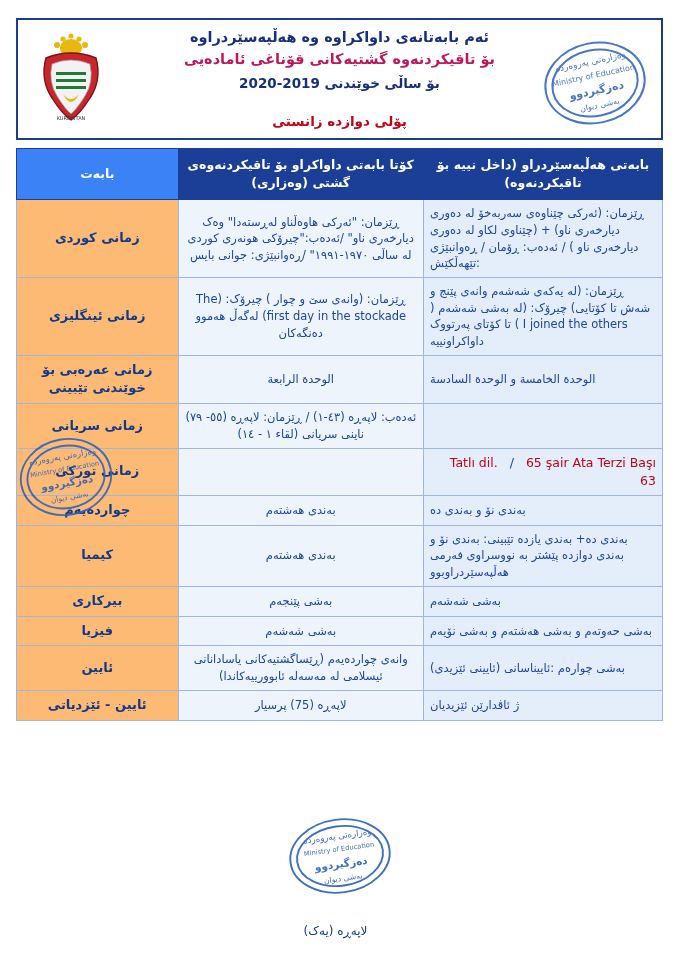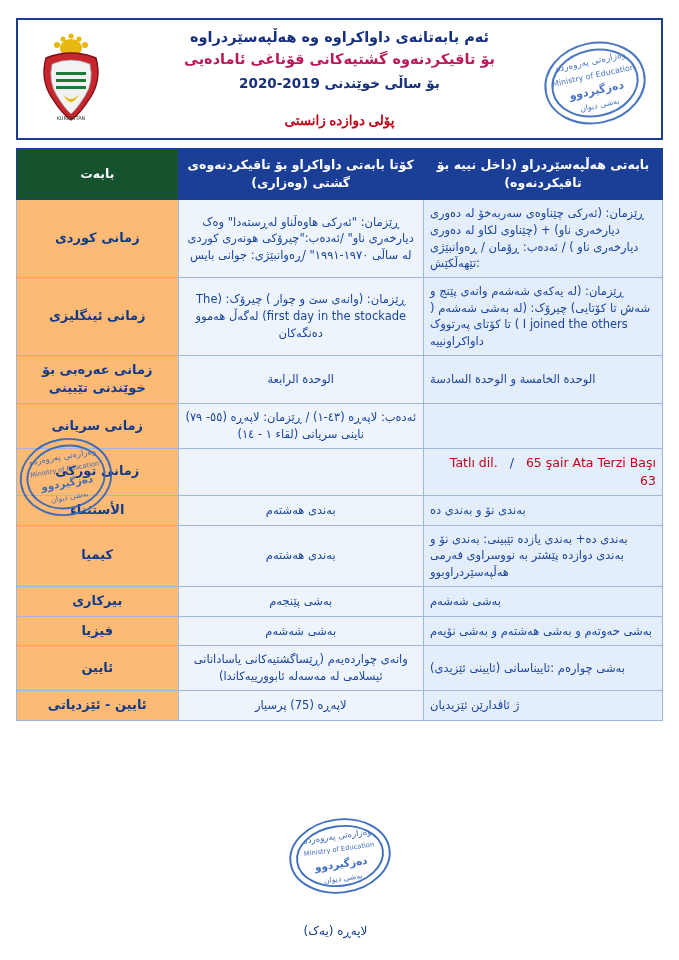--- a/index.html
+++ b/index.html
@@ -30,21 +30,21 @@
     overflow:hidden;
   }
   .header-titles{
     text-align:center;
     line-height:1.55;
     z-index:3;
   }
   .header-titles .l1{font-size:14.5px;font-weight:bold;color:#17307d;}
   .header-titles .l2{font-size:14.5px;font-weight:bold;color:#be185d;}
   .header-titles .l3{font-size:13.5px;font-weight:bold;color:#17307d;margin-top:2px;}
-  .header-titles .l4{font-size:13.5px;font-weight:bold;color:#c00418;margin-top:18px;font-family:Liberation Serif, serif;}
+  .header-titles .l4{font-size:13.5px;font-weight:bold;color:#c00418;margin-top:18px;}
 
   
   .emblem{
     position:absolute;
     left:14px;top:12px;
     width:78px;height:92px;
     z-index:4;
   }
 
   
@@ -75,21 +75,21 @@
   thead th{
     background:#1b3f96;
     color:#ffffff;
     font-size:12.5px;
     font-weight:bold;
     text-align:center;
     padding:7px 6px;
     border:1px solid #1b3f96;
   }
   thead th.subject-head{
-    background:#14532d;
+    background:#3b82f6;
   }
   col.c-extra{width:37%;}
   col.c-main{width:38%;}
   col.c-subject{width:25%;}
 
   td.extra{
     text-align:left;
     color:#1b46a0;
     background:#e4edfa;
   }
@@ -257,21 +257,21 @@
           <span class="ltr">Tatlı dil.</span>
           <span>63</span>
         </td>
         <td class="main"></td>
         <td class="subject">زمانی تورکی</td>
       </tr>
 
       <tr>
         <td class="extra">بەندی نۆ و بەندی دە</td>
         <td class="main">بەندی ھەشتەم</td>
-        <td class="subject">الأستثناء</td>
+        <td class="subject">چواردەیەم</td>
       </tr>
 
       <tr>
         <td class="extra">بەندی دە+ بەندی یازدە تێبینی: بەندی نۆ و بەندی دوازدە پێشتر بە نووسراوی فەرمی ھەڵپەسێردراوبوو</td>
         <td class="main">بەندی ھەشتەم</td>
         <td class="subject">کیمیا</td>
       </tr>
 
       <tr>
         <td class="extra">بەشی شەشەم</td>

